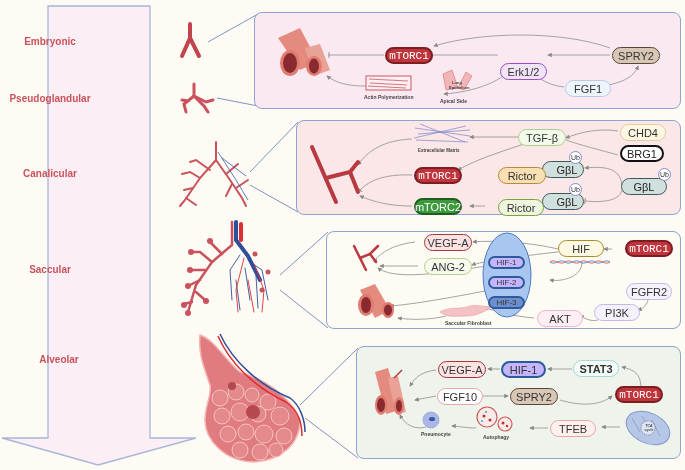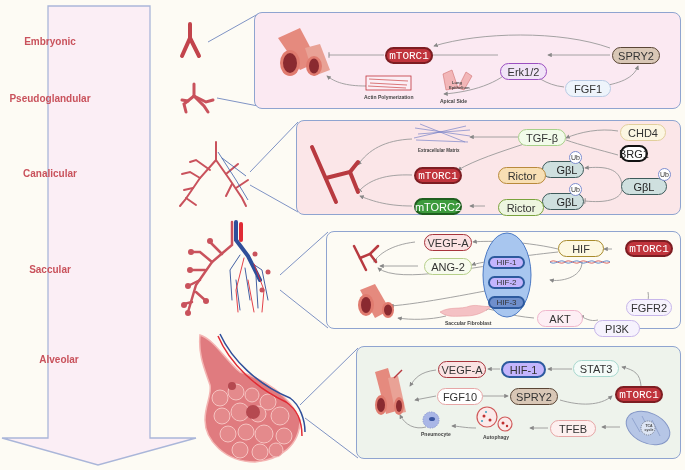--- a/index.html
+++ b/index.html
@@ -14,24 +14,24 @@
   .n-lightblue{background:#eef4fb;color:#333;border:1.5px solid #b9cbe4;}
   .n-lightgreen{background:#f2fbea;color:#333;border:1.5px solid #a8d08a;}
   .n-cream{background:#fcf6e2;color:#333;border:1.5px solid #e2cf9c;}
   .n-black{background:#fff;color:#222;border:2px solid #111;}
   .n-orange{background:#f8dfb4;color:#333;border:1.5px solid #b98a3c;}
   .n-olive{background:#eef6e0;color:#333;border:1.5px solid #7aa33c;}
   .n-gbl{background:#cfe0df;color:#222;border:1.5px solid #3d5a5a;}
   .n-pinkred{background:#fbe3e3;color:#333;border:1.5px solid #a8343c;}
   .n-olivelight{background:#f7fbee;color:#333;border:1.5px solid #b7cf8a;}
   .n-gold{background:#fdf8e2;color:#333;border:1.5px solid #a88b2c;}
-  .n-lavender{background:#f6f2fd;color:#333;border:1.5px solid #c7b6ea;margin-top:16px;}
+  .n-lavender{background:#f6f2fd;color:#333;border:1.5px solid #c7b6ea;}
   .n-pink{background:#fdeef4;color:#333;border:1.5px solid #f0b6cc;}
   .n-blue{background:#c4b5fd;color:#333;border:2px solid #2d5a9e;}
-  .n-mint{background:#f4fbf8;color:#333;border:1.5px solid #a8d8cf;}
+  .n-mint{background:#f4fbf8;color:#333;border:1.5px solid #a8d8cf;font-weight:bold;}
   .n-salmon{background:#fdf0ef;color:#333;border:1.5px solid #e6a6a6;}
   .ub{position:absolute;width:13px;height:13px;border-radius:50%;background:#fff;border:1.5px solid #7f8fd0;font-size:7px;display:flex;align-items:center;justify-content:center;color:#333;box-sizing:border-box;}
   .cap{position:absolute;font-size:5px;color:#444;font-weight:bold;white-space:nowrap;font-family:"Liberation Sans",sans-serif;}
   svg{position:absolute;left:0;top:0;}
 </style>
 </head>
 <body>
 
 <svg width="685" height="470">
   <defs>
@@ -325,21 +325,21 @@
 <div class="cap" style="left:483px;top:434px;">Autophagy</div>
 <div class="cap" style="left:643px;top:424px;font-size:3.5px;width:12px;white-space:normal;text-align:center;line-height:4px;">TCA cycle</div>
 
 <div class="node n-red" style="left:385px;top:47px;width:48px;">mTORC1</div>
 <div class="node n-purple" style="left:500px;top:47px;width:47px;margin-top:16px;">Erk1/2</div>
 <div class="node n-tan" style="left:612px;top:47px;width:48px;">SPRY2</div>
 <div class="node n-lightblue" style="left:565px;top:80px;width:46px;">FGF1</div>
 
 <div class="node n-lightgreen" style="left:518px;top:129px;width:48px;">TGF-β</div>
 <div class="node n-cream" style="left:620px;top:124px;width:46px;">CHD4</div>
-<div class="node n-black" style="left:620px;top:145px;width:28px;">BRG1</div>
+<div class="node n-black" style="left:620px;top:145px;width:44px;">BRG1</div>
 <div class="node n-red" style="left:414px;top:167px;width:48px;">mTORC1</div>
 <div class="node n-gbl" style="left:542px;top:161px;width:42px;padding-left:8px;">GβL</div>
 <div class="node n-orange" style="left:498px;top:167px;width:48px;">Rictor</div>
 <div class="ub" style="left:569px;top:151px;">Ub</div>
 <div class="node n-gbl" style="left:621px;top:178px;width:46px;">GβL</div>
 <div class="ub" style="left:658px;top:168px;">Ub</div>
 <div class="node n-gbl" style="left:542px;top:193px;width:42px;padding-left:8px;">GβL</div>
 <div class="node n-olive" style="left:498px;top:199px;width:46px;">Rictor</div>
 <div class="ub" style="left:569px;top:183px;">Ub</div>
 <div class="node n-green" style="left:414px;top:198px;width:48px;">mTORC2</div>

